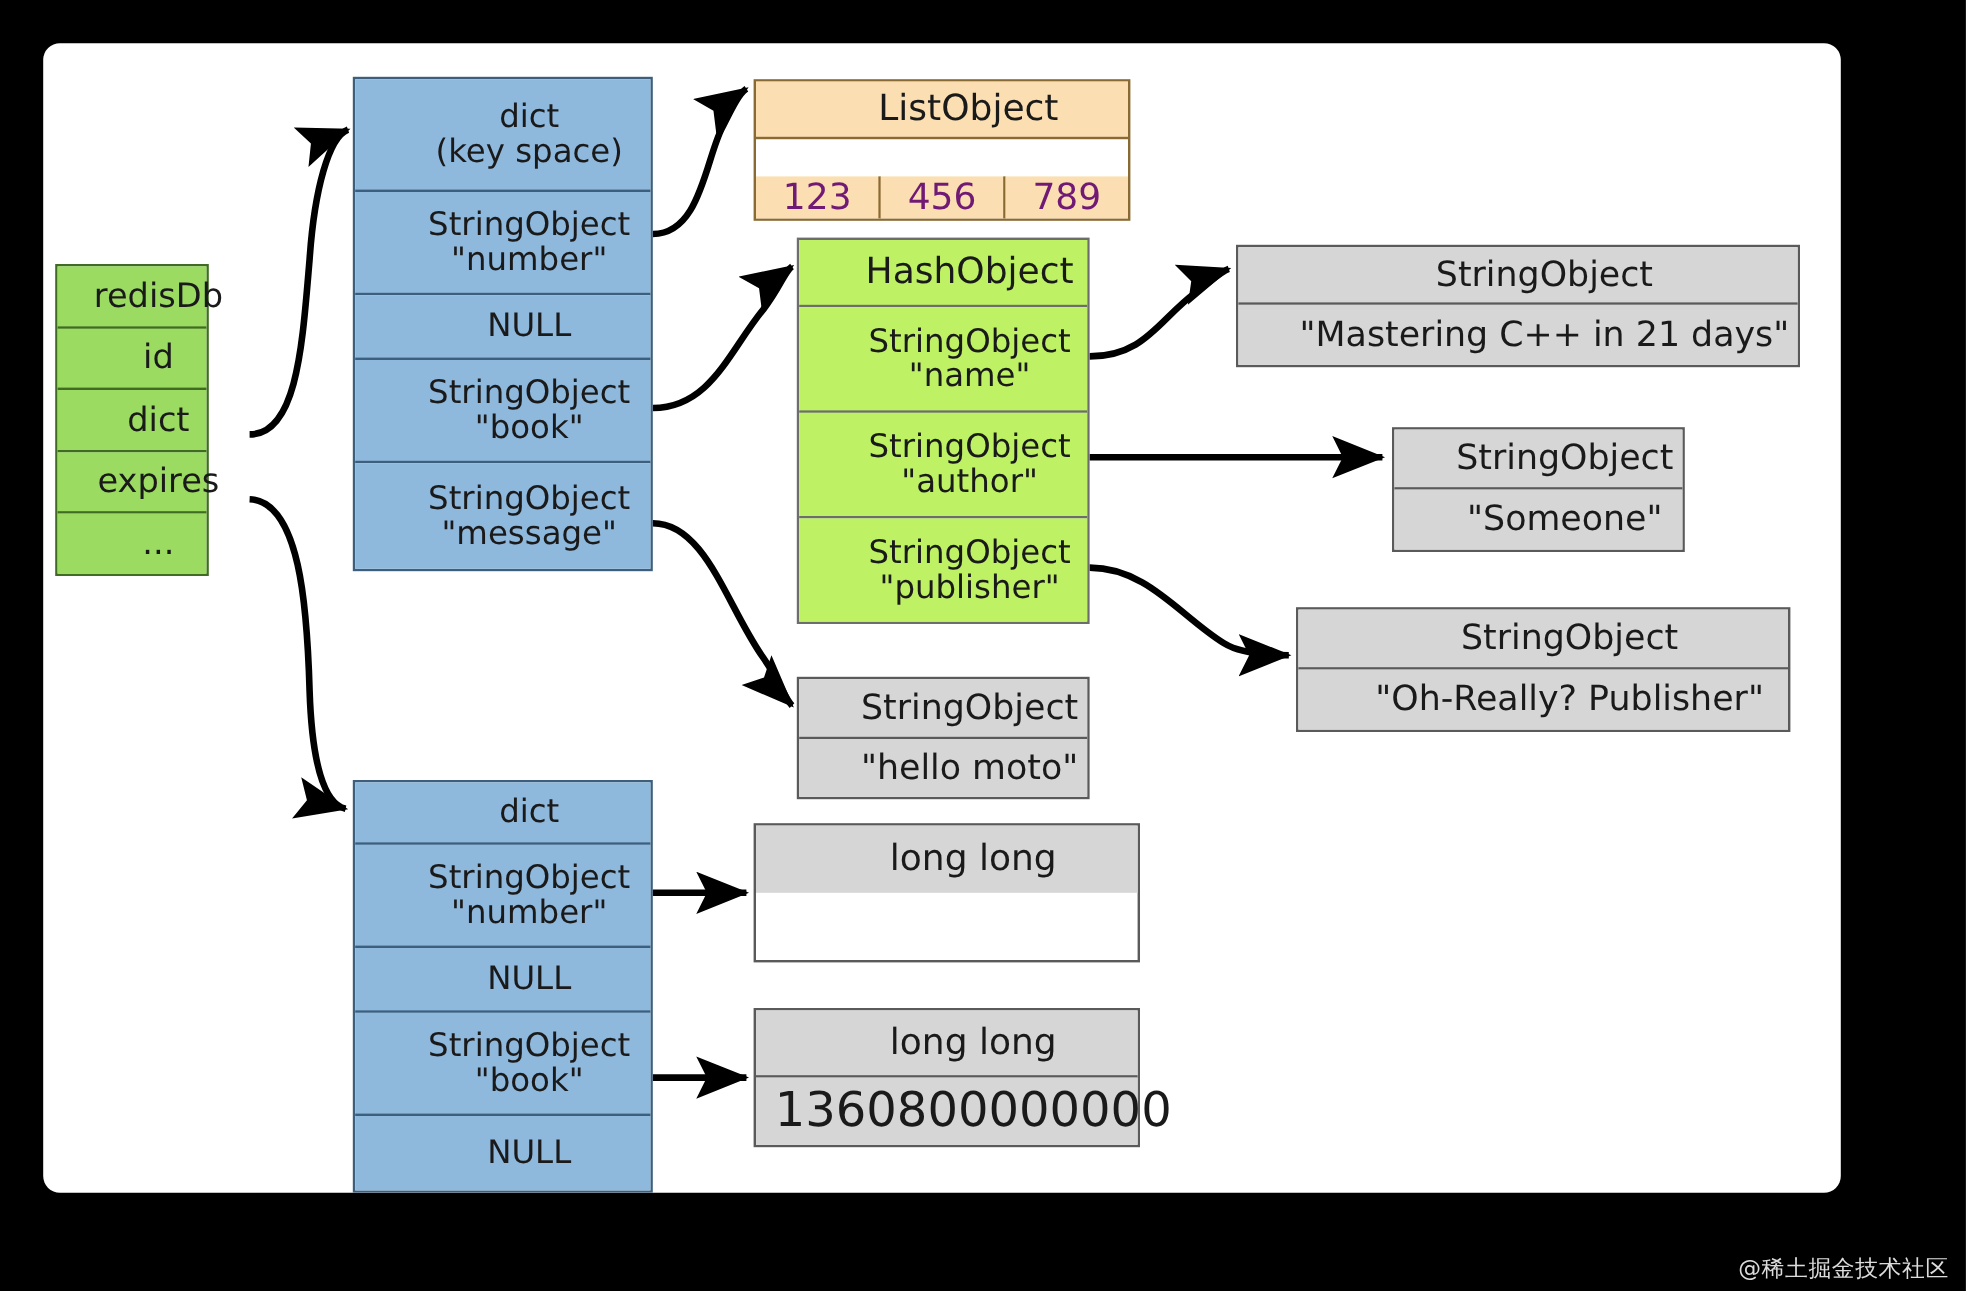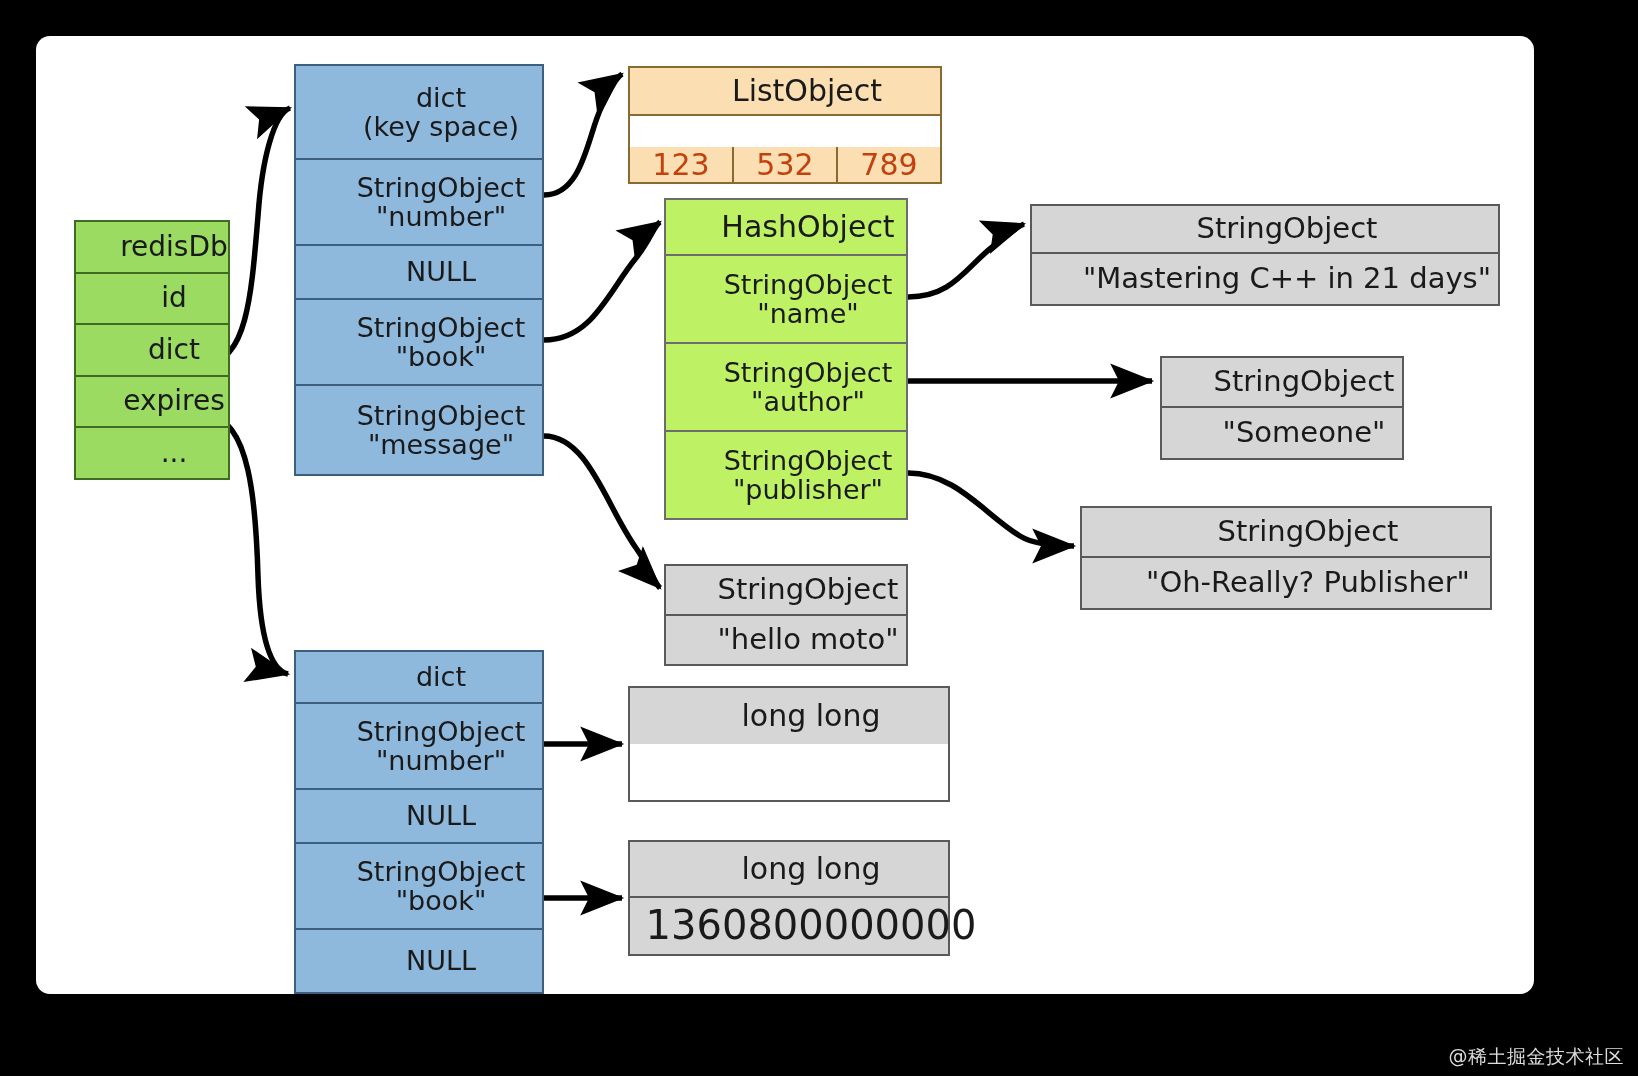--- a/index.html
+++ b/index.html
@@ -88,21 +88,21 @@
     flex: 1;
   }
   .listrow .lcell {
     flex: 1;
     display: flex;
     align-items: center;
     justify-content: center;
     background: #fbdfb2;
     border-right: 2px solid #8a6a33;
     font-size: 30px;
-    color: #c2410c;
+    color: #701a75;
     margin-top: 31px;
   }
   .listrow .lcell:last-child { border-right: none; }
 
   
   .white { border: 2px solid #6d6d6d; }
   .white .cell {
     background: #bef264;
     border-bottom: 2px solid #6d6d6d;
   }
@@ -155,21 +155,21 @@
         <path d="M872,345 L1116,345"></path>
 
         <path d="M872,437 C920,437 948,478 984,500 C1000,510 1030,510 1038,510"></path>
 
         <path d="M508,708 L586,708"></path>
 
         <path d="M508,862 L586,862"></path>
       </g>
     </svg>
 
-    <div class="box green" style="left:10px; top:184px; width:156px; height:260px;margin-left:28px;">
+    <div class="box green" style="left:10px; top:184px; width:128px; height:260px;">
       <div class="cell" style="flex:1">redisDb</div>
       <div class="cell" style="flex:1">id</div>
       <div class="cell" style="flex:1">dict</div>
       <div class="cell" style="flex:1">expires</div>
       <div class="cell" style="flex:1">...</div>
     </div>
 
     <div class="box blue" style="left:258px; top:28px; width:250px; height:412px;">
       <div class="cell" style="height:94px">dict
 (key space)</div>
@@ -179,21 +179,21 @@
       <div class="cell" style="height:86px">StringObject
 "book"</div>
       <div class="cell" style="flex:1">StringObject
 "message"</div>
     </div>
 
     <div class="box orange" style="left:592px; top:30px; width:314px; height:118px;">
       <div class="cell" style="height:56px; font-size:30px;">ListObject</div>
       <div class="listrow">
         <div class="lcell">123</div>
-        <div class="lcell">532</div>
+        <div class="lcell">456</div>
         <div class="lcell">789</div>
       </div>
     </div>
 
     <div class="box white" style="left:628px; top:162px; width:244px; height:322px;">
       <div class="cell" style="height:56px; font-size:30px;">HashObject</div>
       <div class="cell" style="flex:1">StringObject
 "name"</div>
       <div class="cell" style="flex:1">StringObject
 "author"</div>

